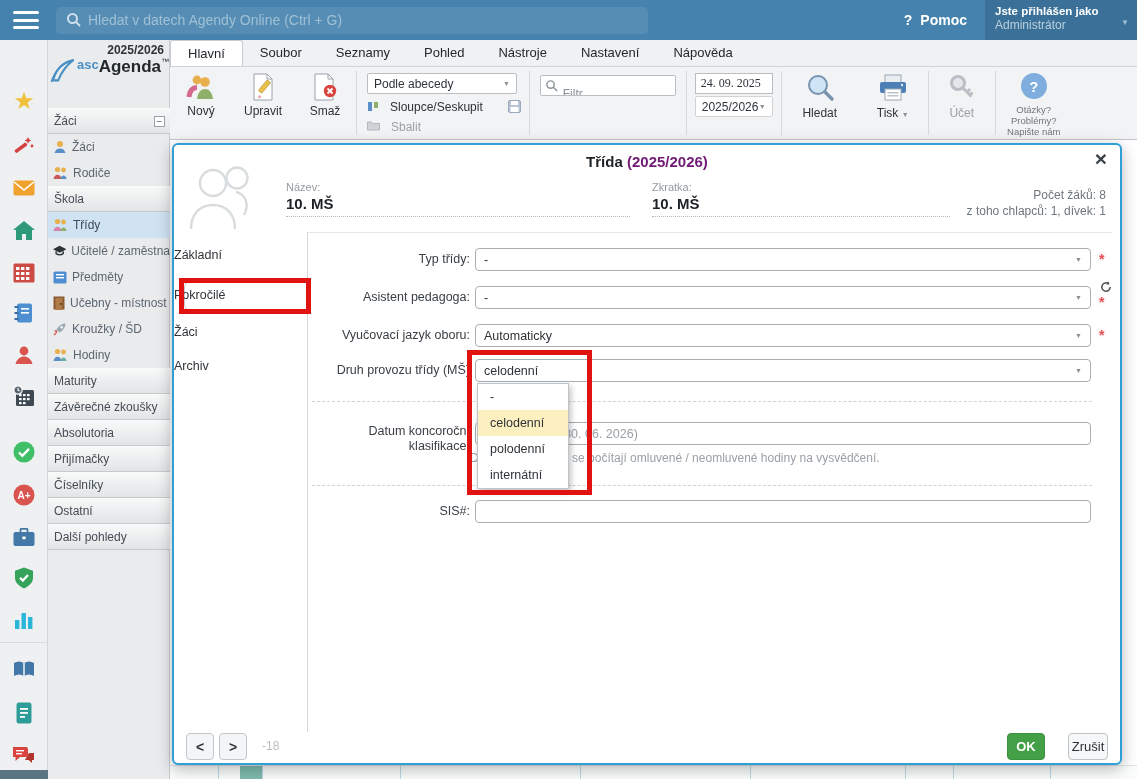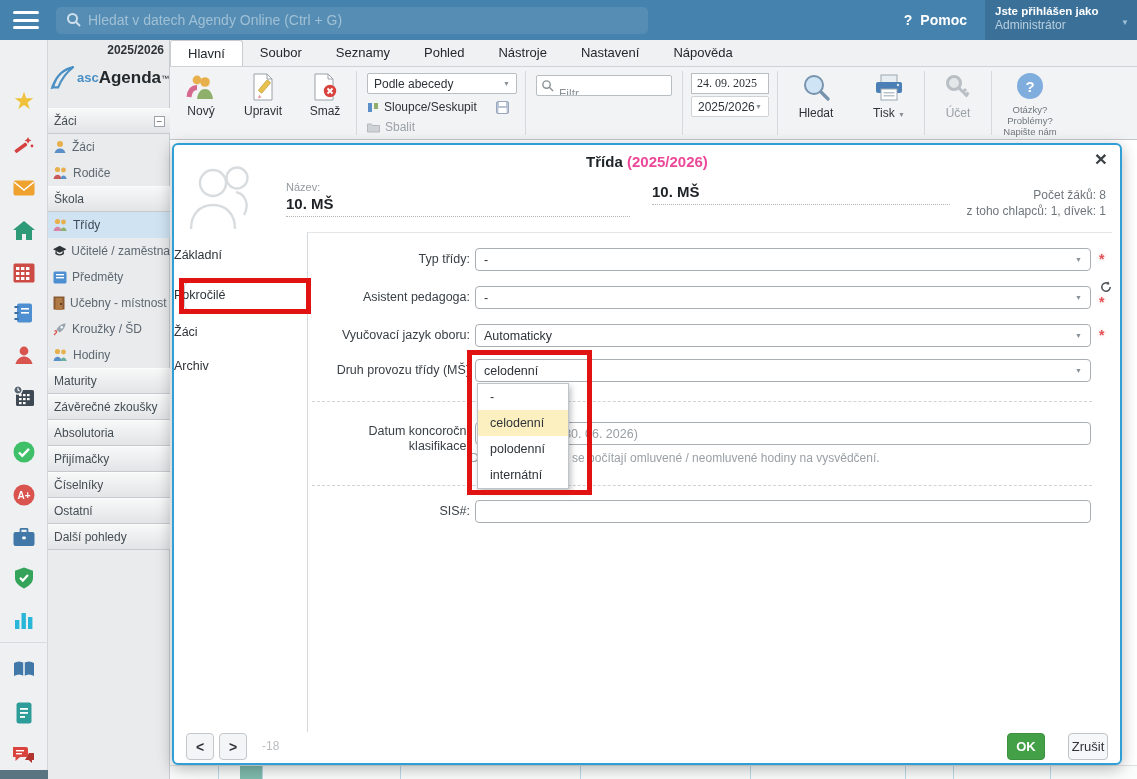--- a/index.html
+++ b/index.html
@@ -30,21 +30,21 @@
   .rail-ic { position:absolute; left:0; width:48px; height:26px; display:flex;
              align-items:center; justify-content:center; cursor:pointer; }
   #rail-divider { position:absolute; left:0; top:602px; width:48px; border-top:1px solid #d9dcdf; }
   #rail-pen { position:absolute; left:0; top:730px; width:48px; height:49px; background:#5b7482;
               display:flex; align-items:center; justify-content:center; cursor:pointer; }
 
   
   #nav { position:absolute; left:48px; top:40px; width:122px; height:739px;
          background:#e9ebec; border-right:1px solid #c9cdd1; z-index:2; }
   #nav-year { text-align:right; font-size:12px; font-weight:bold; color:#2e3338; padding:3px 5px 0 0; }
-  #nav-logo { display:flex; align-items:center; justify-content:center; height:42px; cursor:pointer; }
+  #nav-logo { display:flex; align-items:flex-start; justify-content:center; height:42px; cursor:pointer; }
   #nav-logo .asc { color:#4a90c4; font-size:13px; font-weight:bold; padding-bottom:2px; }
   #nav-logo .agenda { color:#23282c; font-size:17px; font-weight:bold; }
   #nav-logo .tm { color:#23282c; font-size:8px; vertical-align:top; }
   #nav-list { position:absolute; top:68px; left:0; width:122px; }
   .nav-h { height:26px; line-height:25px; background:linear-gradient(#f7f8f8,#e2e4e6);
            border-top:1px solid #fbfbfc; border-bottom:1px solid #c6cace; color:#454d54;
            font-size:12px; padding-left:6px; white-space:nowrap; overflow:hidden; cursor:pointer; position:relative; }
   .nav-i { height:26px; display:flex; align-items:center; gap:5px; padding-left:5px;
            color:#5d6772; font-size:12px; white-space:nowrap; overflow:hidden; cursor:pointer; }
   .nav-i.sel { background:#cfe3f3; color:#3f4a55; }
@@ -61,38 +61,38 @@
              display:flex; align-items:flex-start; }
   .vsep { width:1px; align-self:stretch; background:#d7dadd; margin:4px 0; }
   .tool-btn { width:62px; padding-top:6px; display:flex; flex-direction:column; align-items:center;
               gap:3px; font-size:12px; color:#2e3338; cursor:pointer; }
   .tool-btn.disabled { color:#9aa1a7; }
   #grp-view { padding:6px 8px 0 10px; font-size:12px; color:#2e3338; }
   .select-sm { width:150px; height:21px; background:#fff; border:1px solid #b9bec3; border-radius:2px;
                font-size:12px; color:#2e3338; display:flex; align-items:center; padding:0 6px;
                justify-content:space-between; cursor:pointer; }
   .caret-g { color:#8a9196; font-size:7px; }
-  .tool-line { display:flex; align-items:center; gap:5px; margin-top:6px; font-size:12px; cursor:pointer; }
+  .tool-line { display:flex; gap:11px; margin-top:6px; font-size:12px; cursor:pointer; }
   #filtr-wrap { margin:8px 10px 0 10px; position:relative; }
   #filtr { width:136px; height:21px; border:1px solid #b9bec3; border-radius:2px; background:#fff;
            font-size:12px; color:#555; padding:16px 6px 0 22px; outline:none; }
   #filtr::placeholder { color:#8a9196; }
   #grp-date { padding:6px 8px 0 8px; }
   .date-box { width:78px; height:21px; background:#fff; border:1px solid #b9bec3; font-size:12px;
               color:#2e3338; display:flex; align-items:center; padding:0 5px;font-family:Liberation Serif, serif; }
   #q-circle { width:26px; height:26px; border-radius:50%; background:#7fadde; color:#fff; font-weight:bold;
               font-size:15px; display:flex; align-items:center; justify-content:center; }
   #q-lines { font-size:9.5px; color:#6e767c; text-align:center; line-height:11px; margin-top:2px; }
 
   
   #modal { position:absolute; left:172px; top:143px; width:950px; height:622px; background:#fff;
            border:2px solid #2f9fd6; border-radius:6px; box-shadow:0 4px 16px rgba(0,0,0,.28); z-index:5; }
   #m-title { position:absolute; left:0; top:8px; width:100%; text-align:center; font-size:15px; }
   #m-title b { color:#1d2226; }
-  #m-title span { color:#ec4899; font-weight:bold; }
+  #m-title span { color:#701a75; font-weight:bold; }
   #m-close { position:absolute; right:13px; top:4px; font-size:21px; font-weight:bold; color:#3c4247;
              cursor:pointer; line-height:20px; }
   .m-lbl { font-size:11px; color:#959a9f; }
   .m-val { font-size:15px; font-weight:bold; color:#1d2226; margin-top:2px; }
   .dotted { border-bottom:1px dotted #b2b6b9; padding-bottom:4px; }
   #m-counts { position:absolute; right:14px; top:42px; text-align:right; font-size:12px; color:#6e767c; line-height:16px; }
   #m-headline { position:absolute; left:133px; right:8px; top:87px; border-top:1px solid #e4e7e9; }
   #m-vsep { position:absolute; left:133px; top:87px; height:500px; border-left:1px solid #d5d8db; }
   .m-tab { position:absolute; left:0; width:133px; padding-left:0; font-size:12.5px; color:#2e3338;
            cursor:pointer; z-index:2; }
@@ -515,20 +515,21 @@
   <div id="m-title">
     <b>Třída</b> <span>(2025/2026)</span>
   </div>
   <div id="m-close">×</div>
 
   <div class="abs dotted" style="left:112px;top:36px;width:344px">
     <div class="m-lbl">Název:</div>
     <div class="m-val">10. MŠ</div>
   </div>
   <div class="abs dotted" style="left:478px;top:36px;width:298px">
+    <div class="m-lbl">Zkratka:</div>
     <div class="m-val">10. MŠ</div>
   </div>
   <div id="m-counts">
     <div>Počet žáků: 8</div>
     <div>z toho chlapců: 1, dívek: 1</div>
   </div>
 
   <div id="m-headline"></div>
   <div id="m-vsep"></div>
 

